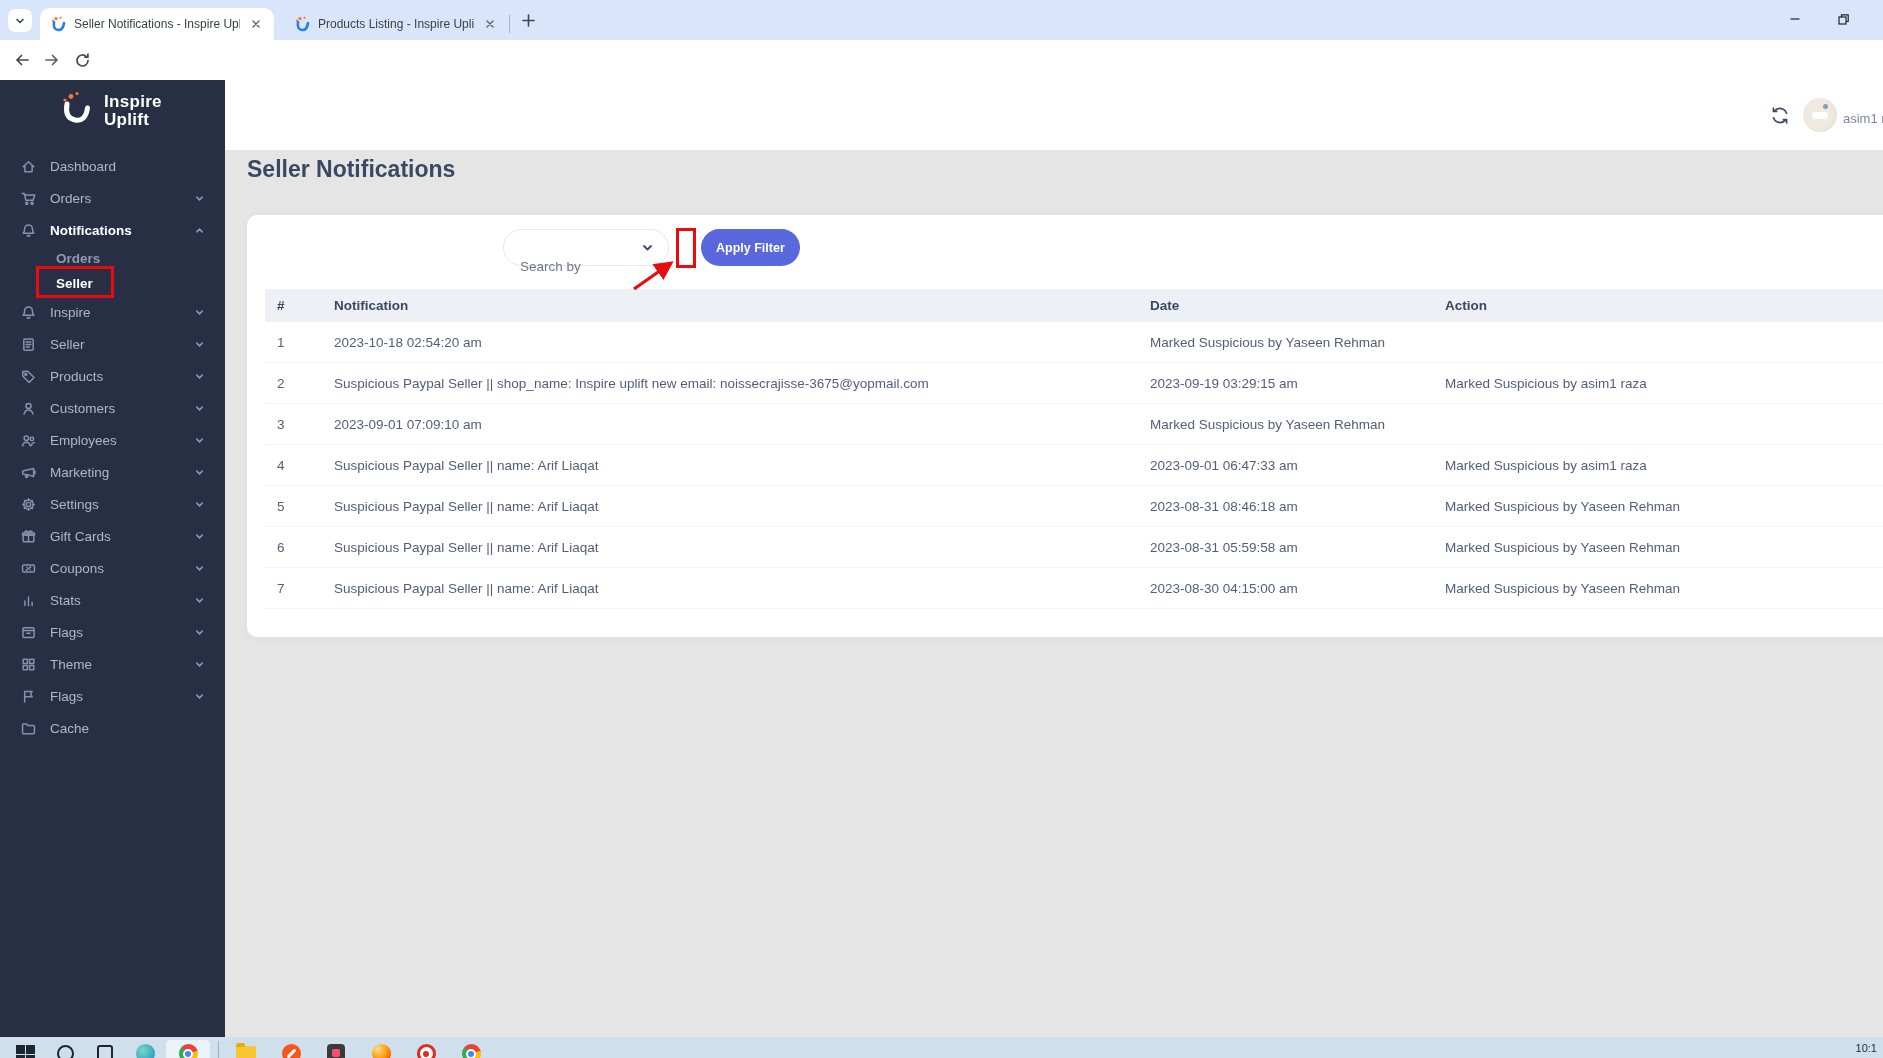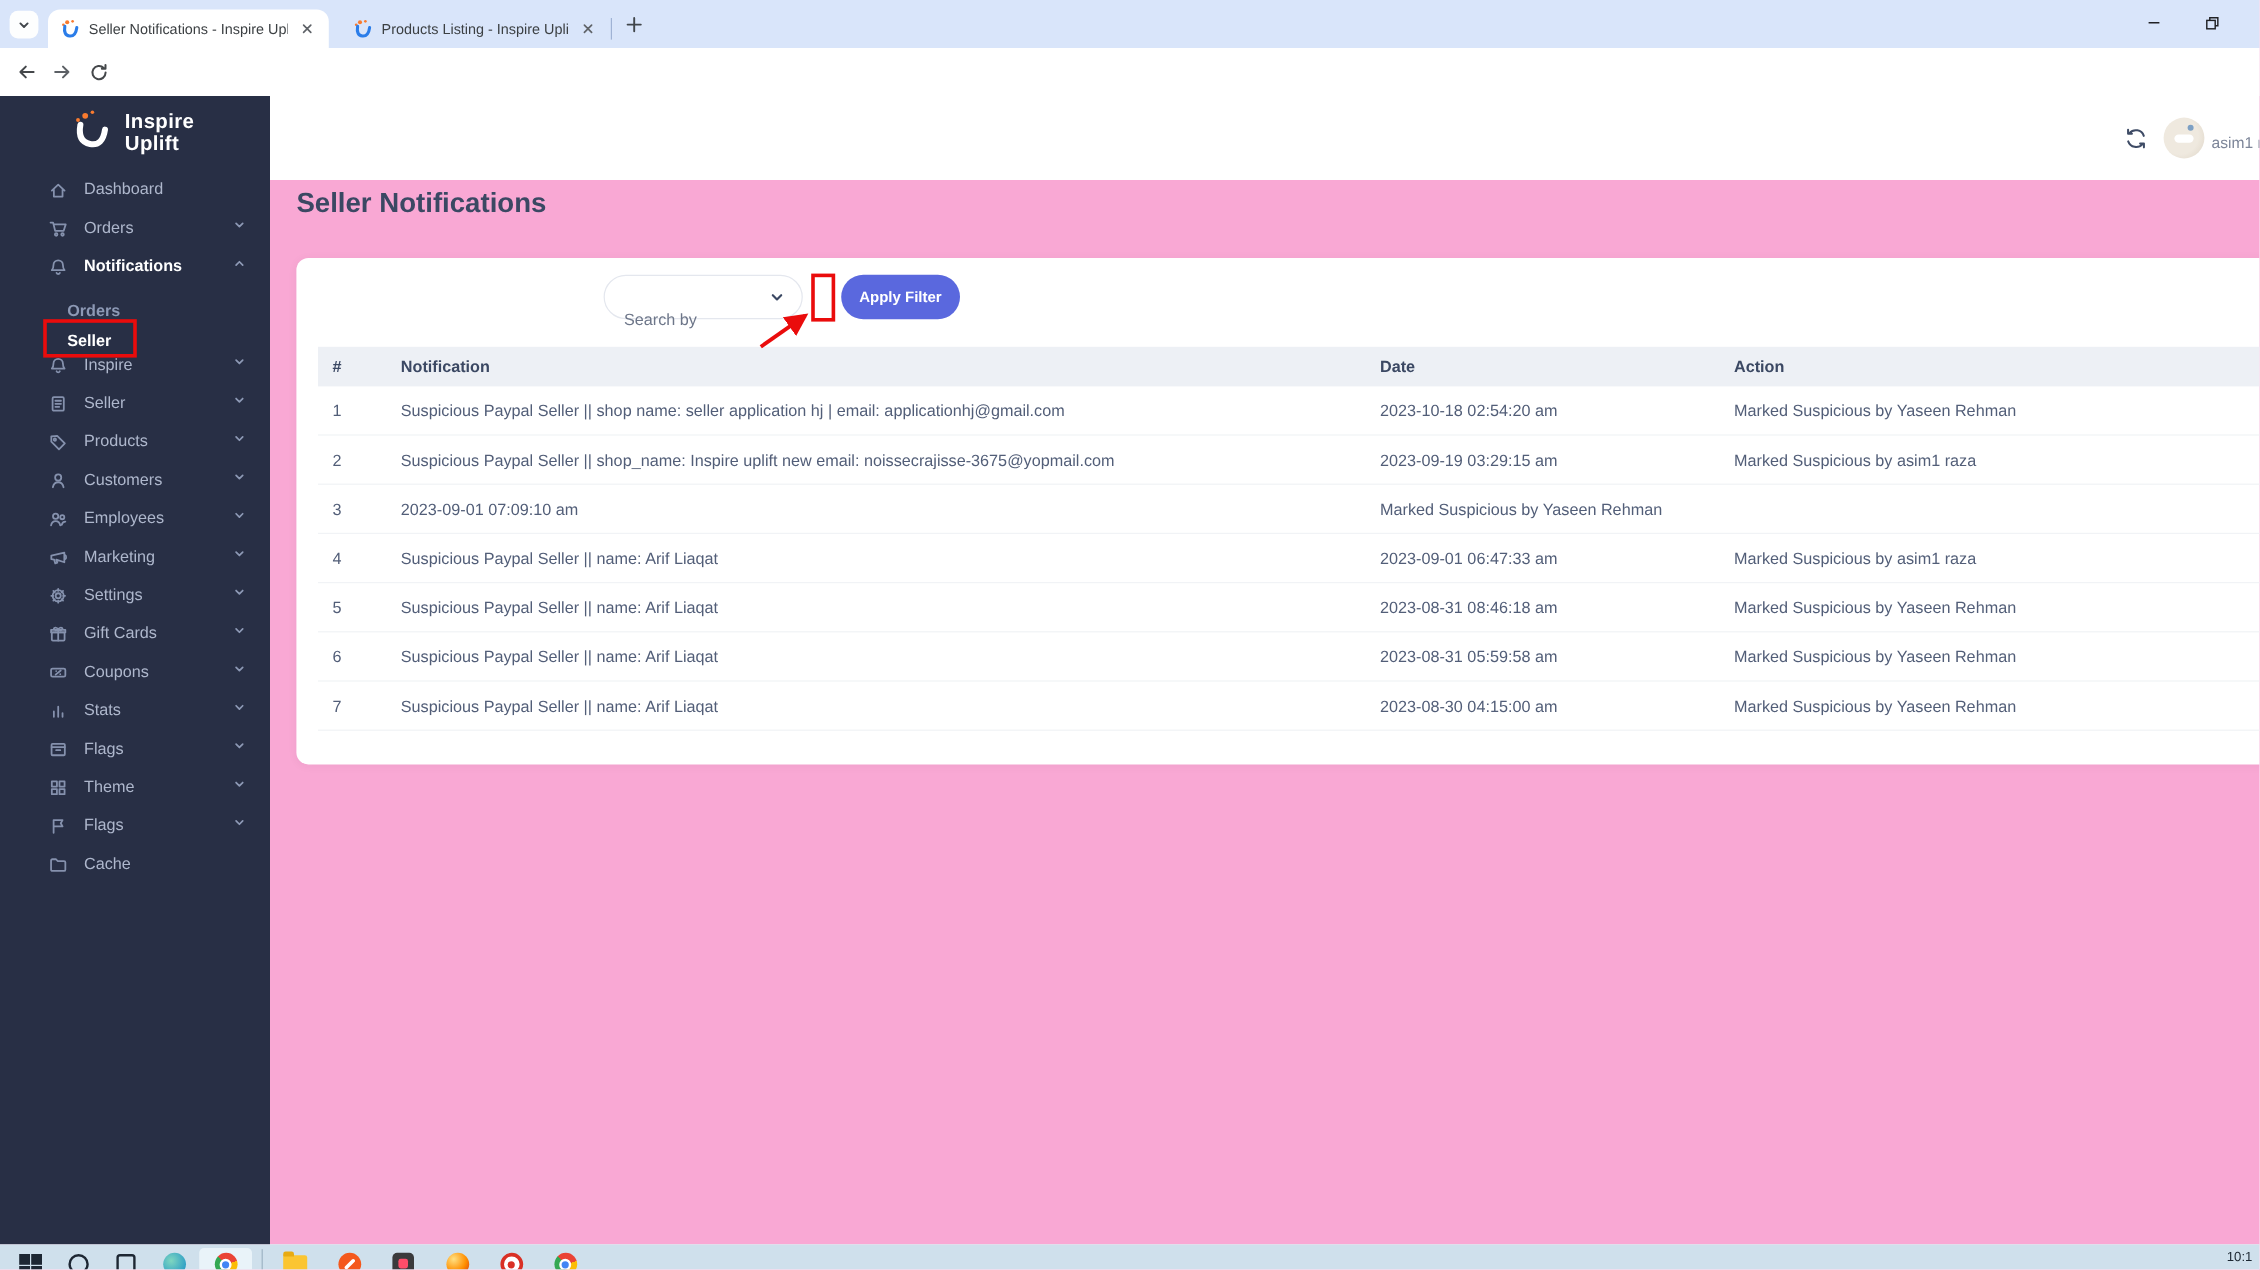--- a/index.html
+++ b/index.html
@@ -27,26 +27,26 @@
   .navbtn{position:absolute;top:8px;width:24px;height:24px;display:flex;align-items:center;justify-content:center;}
   .omnibox{position:absolute;left:105px;top:45px;width:1570px;height:30px;border-radius:15px;background:#e9eef8;
            display:flex;align-items:center;}
   .omnibox .tune{margin:0 10px 0 12px;}
   .url{font-size:13.5px;color:#1f2328;flex:1;white-space:nowrap;overflow:hidden;}
   .pill-ic{width:26px;height:26px;display:flex;align-items:center;justify-content:center;flex:none;}
   .bar-ic{position:absolute;top:47px;width:26px;height:26px;display:flex;align-items:center;justify-content:center;}
   .tb-sep{position:absolute;left:1797px;top:50px;width:1px;height:20px;background:#c8d1e0;}
 
   
-  .app{position:absolute;left:0;top:80px;width:1883px;height:957px;background:#f9a8d4;}
+  .app{position:absolute;left:0;top:80px;width:1883px;height:957px;background:#e5e5e5;}
   .sidebar{position:absolute;left:0;top:0;width:225px;height:957px;background:#282f45;overflow:hidden;}
   .logo{position:absolute;left:58px;top:10px;display:flex;align-items:center;gap:6px;}
   .logo-text{color:#fff;font-weight:bold;font-size:17px;line-height:18px;letter-spacing:.3px;}
   .nav{position:absolute;left:0;top:70px;width:225px;}
-  .nav-item{height:32px;display:flex;align-items:flex-start;padding-left:40px;cursor:pointer;}
+  .nav-item{height:32px;display:flex;align-items:center;padding-left:20px;cursor:pointer;}
   .nav-item .nav-icon{width:17px;height:17px;margin-right:13px;flex:none;}
   .nav-item .nav-label{font-size:13.5px;color:#aeb7cc;}
   .nav-item.active .nav-label{color:#ffffff;font-weight:bold;}
   .nav-sub{height:25px;display:flex;align-items:center;padding-left:56px;cursor:pointer;}
   .nav-sub .nav-label{font-size:13.5px;font-weight:bold;color:#8d99b5;}
   .nav-sub.active .nav-label{color:#ffffff;}
   .nav-chev{margin-left:auto;margin-right:20px;color:#8d99b5;display:flex;}
   .nav-chev.up svg{transform:rotate(180deg);}
 
   .main{position:absolute;left:225px;top:0;width:1658px;height:957px;overflow:hidden;}
@@ -527,21 +527,20 @@
 
       <div class="thead">
         <div>#</div>
         <div>Notification</div>
         <div>Date</div>
         <div>Action</div>
       </div>
       <div class="tbody">
           <div class="trow">
             <div class="c-num">1</div>
-            <div class="c-notif">Suspicious Paypal Seller || shop name: seller application hj | email: applicationhj@gmail.com</div>
             <div class="c-date">2023-10-18 02:54:20 am</div>
             <div class="c-action">Marked Suspicious by Yaseen Rehman</div>
           </div>
           <div class="trow">
             <div class="c-num">2</div>
             <div class="c-notif">Suspicious Paypal Seller || shop_name: Inspire uplift new email: noissecrajisse-3675@yopmail.com</div>
             <div class="c-date">2023-09-19 03:29:15 am</div>
             <div class="c-action">Marked Suspicious by asim1 raza</div>
           </div>
           <div class="trow">

